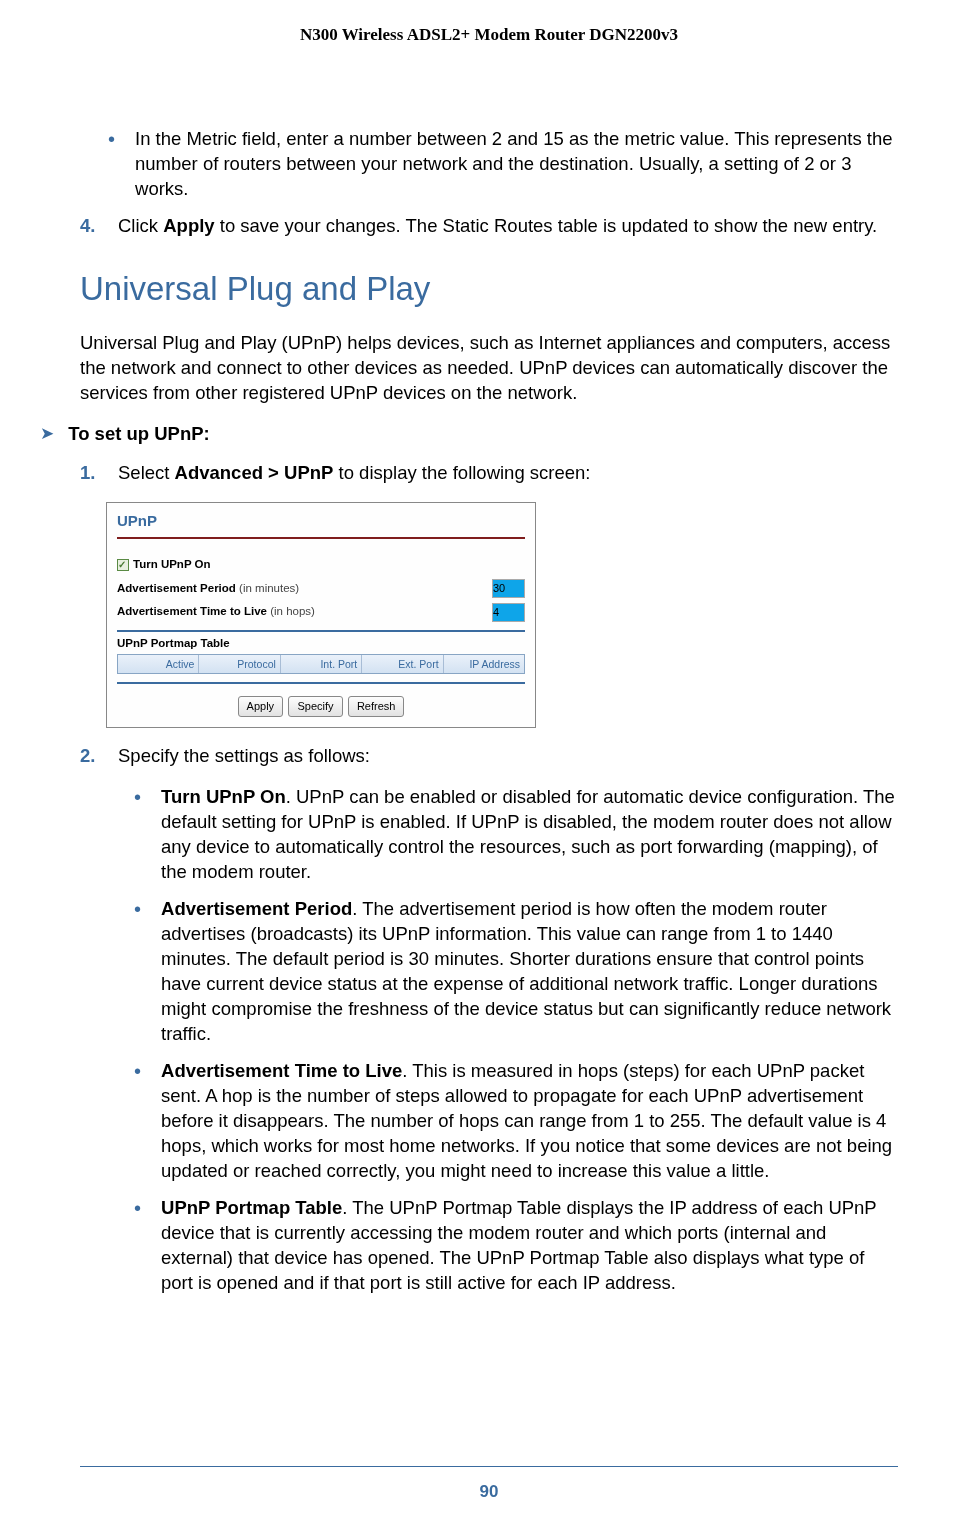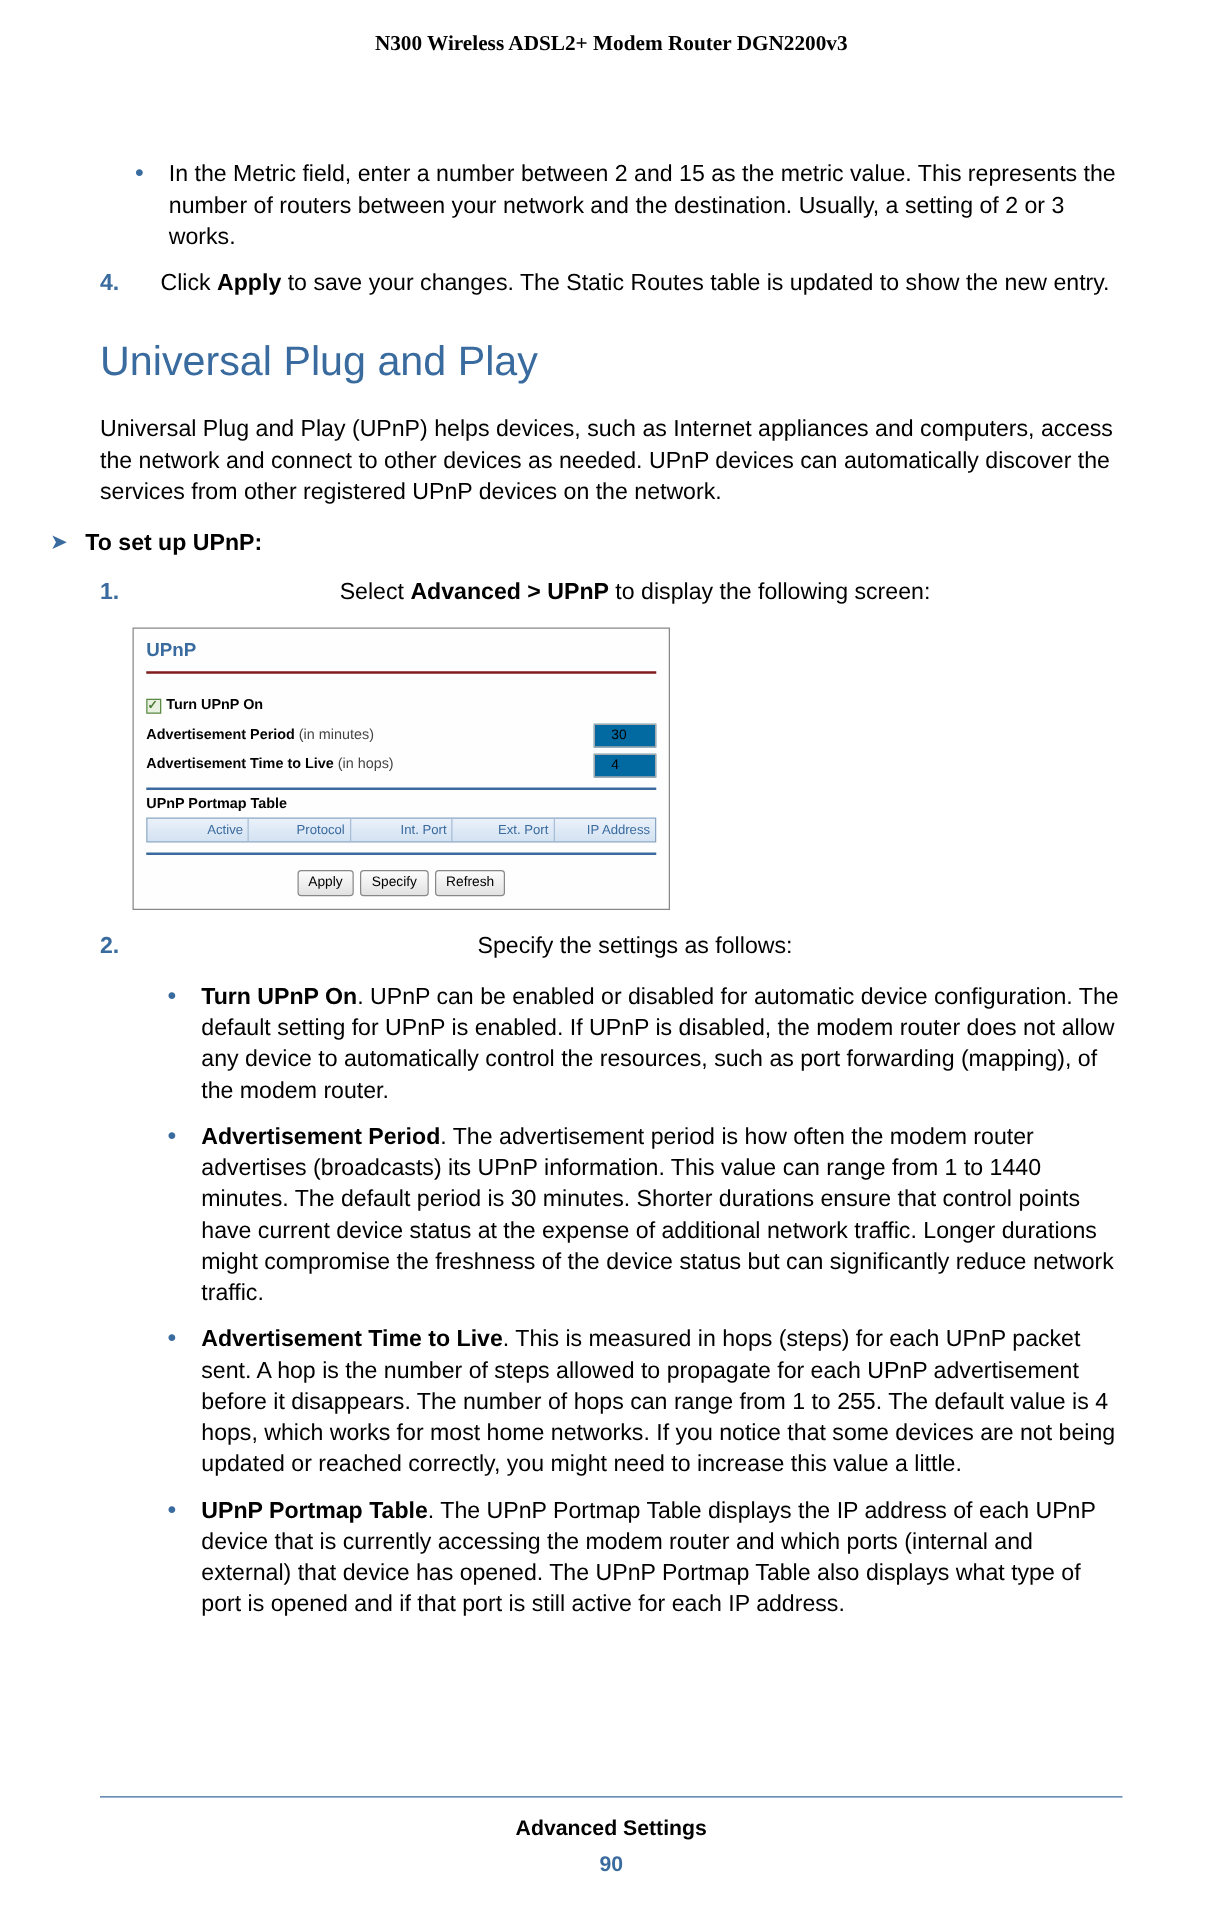--- a/index.html
+++ b/index.html
@@ -39,21 +39,21 @@
       margin-left: 0;
       margin-bottom: 16px;
     }
     .num-row .num {
       color: #3a6b9f;
       font-weight: bold;
       margin-right: 18px;
       flex-shrink: 0;
       min-width: 20px;
     }
-    .num-row .step-text { flex: 1; text-align: center; }
+    .num-row .step-text { flex: 1; }
     .h1-blue {
       color: #3a6b9f;
       font-size: 33px;
       font-weight: normal;
       margin-top: 28px;
       margin-bottom: 20px;
       font-family: "Segoe UI", Arial, sans-serif;
     }
     .body-para {
       margin-bottom: 16px;
@@ -123,24 +123,24 @@
       justify-content: space-between;
       align-items: center;
       margin-bottom: 5px;
       font-size: 11.5px;
     }
     .sc-label { color: #000; }
     .sc-label .bold { font-weight: bold; }
     .sc-hint { font-weight: normal; color: #444; }
     .sc-input {
       border: 1px solid #aaa;
-      padding: 1px 13px;
-      width: 50px;
+      padding: 1px 0;
+      width: 33px;
       font-size: 11px;
-      background: #0369a1;
+      background: #0ea5e9;
     }
     .sc-divider {
       border: none;
       border-top: 2px solid #3a6b9f;
       margin-top: 8px;
       margin-bottom: 4px;
     }
     .sc-table-title {
       font-weight: bold;
       font-size: 11.5px;
@@ -277,15 +277,14 @@
     <span class="bullet-text"><span class="bold">Advertisement Time to Live</span><span>. This is measured in hops (steps) for each UPnP packet sent. A hop is the number of steps allowed to propagate for each UPnP advertisement before it disappears. The number of hops can range from 1 to 255. The default value is 4 hops, which works for most home networks. If you notice that some devices are not being updated or reached correctly, you might need to increase this value a little.</span></span>
   </div>
   <div class="bullet-row">
     <span class="dot">•</span>
     <span class="bullet-text"><span class="bold">UPnP Portmap Table</span><span>. The UPnP Portmap Table displays the IP address of each UPnP device that is currently accessing the modem router and which ports (internal and external) that device has opened. The UPnP Portmap Table also displays what type of port is opened and if that port is still active for each IP address.</span></span>
   </div>
 </div>
 
 <div class="footer">
   <hr class="footer-line">
-  <div class="footer-section">Advanced Settings</div>
   <div class="footer-page">90</div>
 </div>
 
 </body></html>

